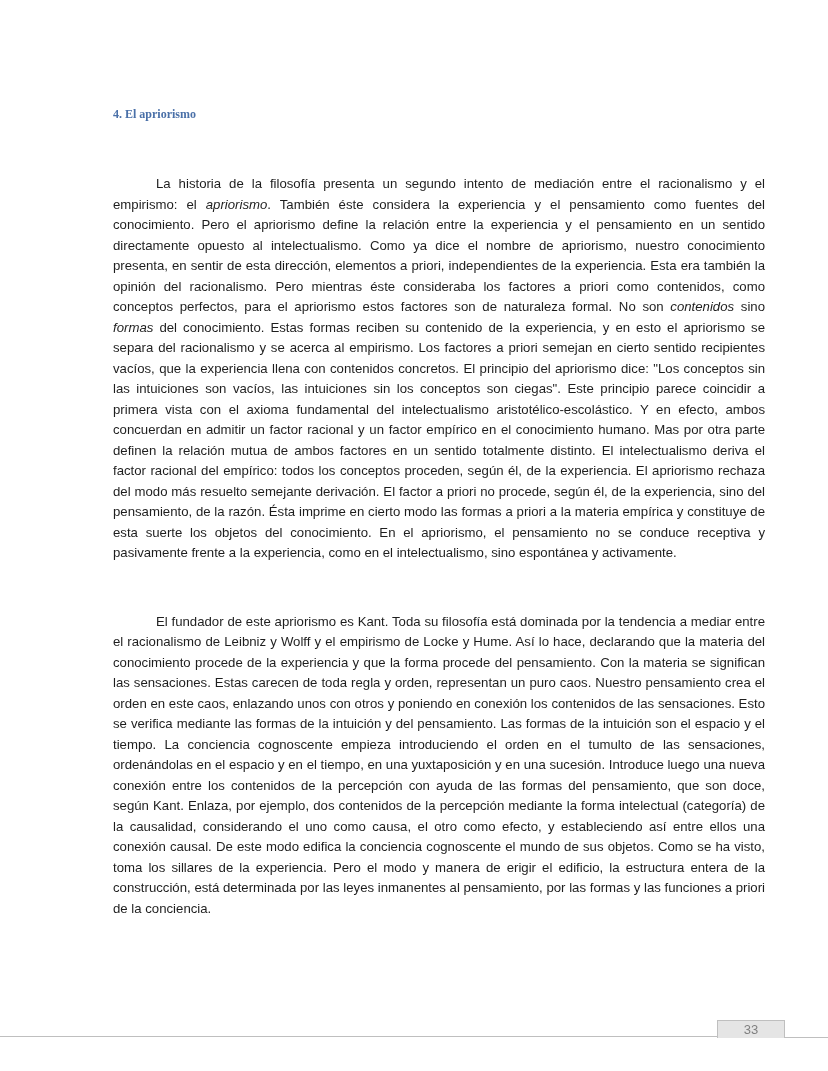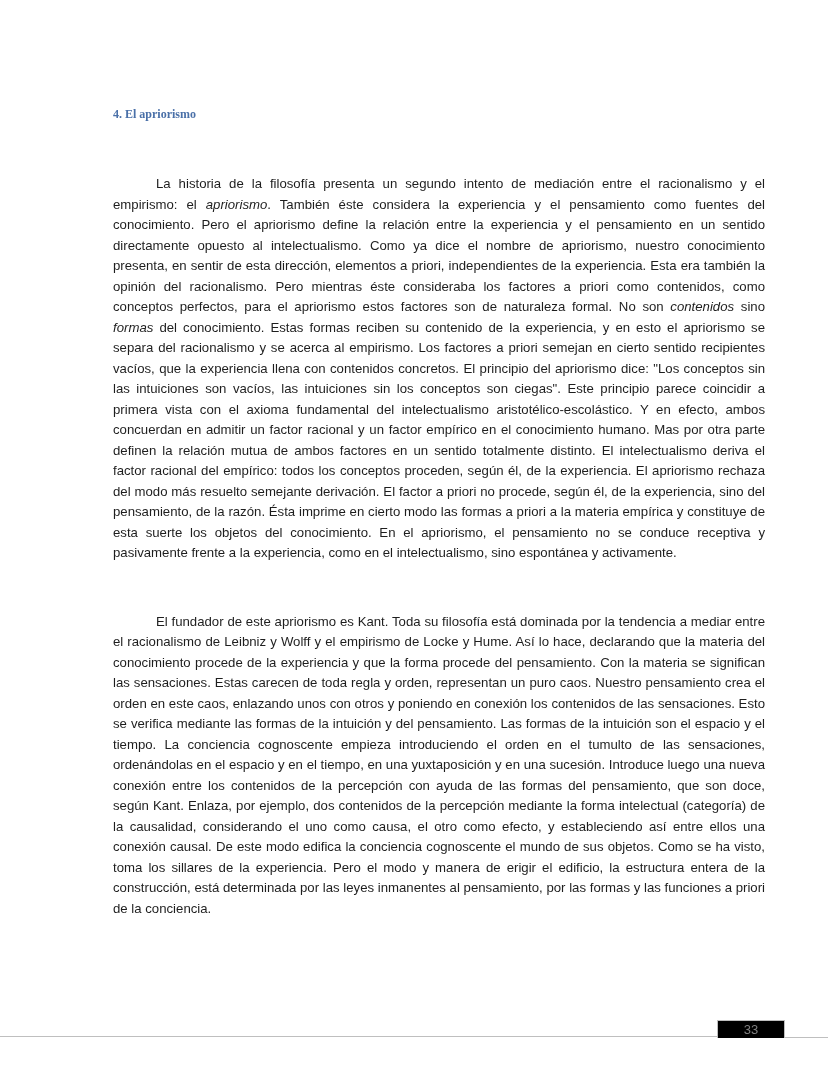--- a/index.html
+++ b/index.html
@@ -49,21 +49,21 @@
     background: #bfbfbf;
   }
   .page-number-tab {
     position: absolute;
     left: 717px;
     top: 1020px;
     width: 66px;
     height: 17px;
     border: 1px solid #bfbfbf;
     border-bottom: none;
-    background: #000000;
+    background: #e5e5e5;
     display: flex;
     align-items: center;
     justify-content: center;
     font-size: 13px;
     line-height: 13px;
   }
 </style>
 </head>
 <body>
 

